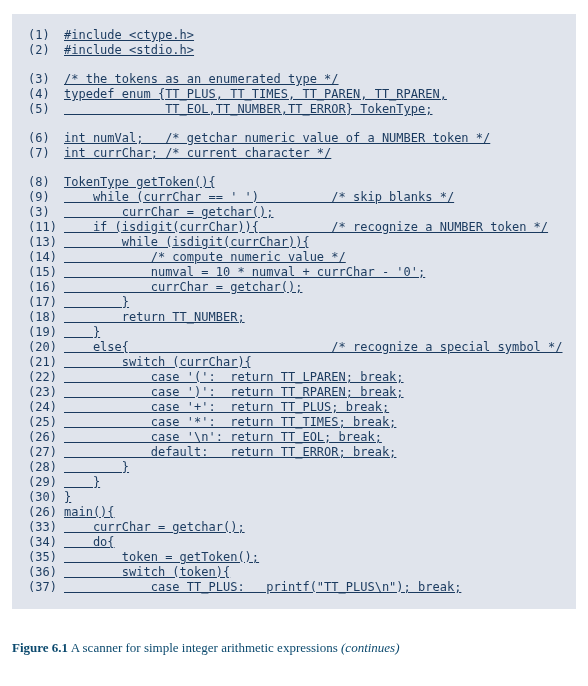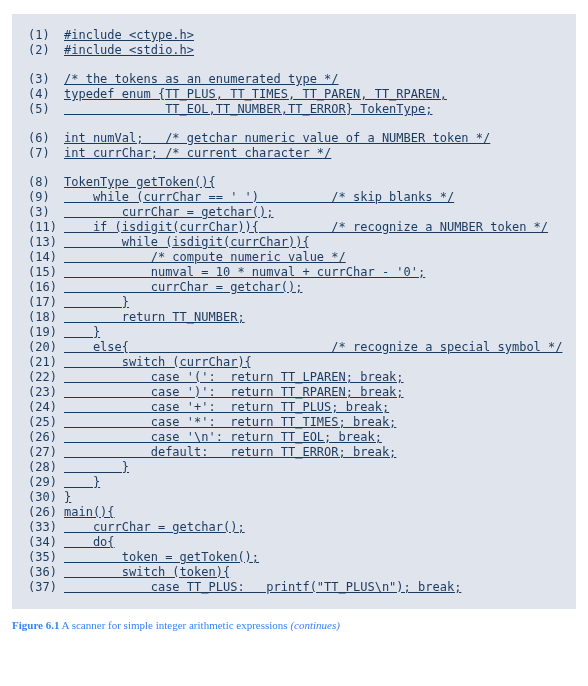--- a/index.html
+++ b/index.html
@@ -36,23 +36,23 @@
     box-sizing: border-box;
   }
   .linetext {
     flex: 1;
     text-decoration: underline;
   }
   .blankline {
     height: 14px;
   }
   .caption {
-    margin-top: 10px;
-    font-size: 11px;
-    color: #3b82f6;
+    margin-top: 31px;
+    font-size: 13px;
+    color: #0c4a6e;
   }
   .caption .figlabel {
     font-weight: bold;
   }
   .caption .continues {
     font-style: italic;
   }
 </style>
 </head>
 <body>

